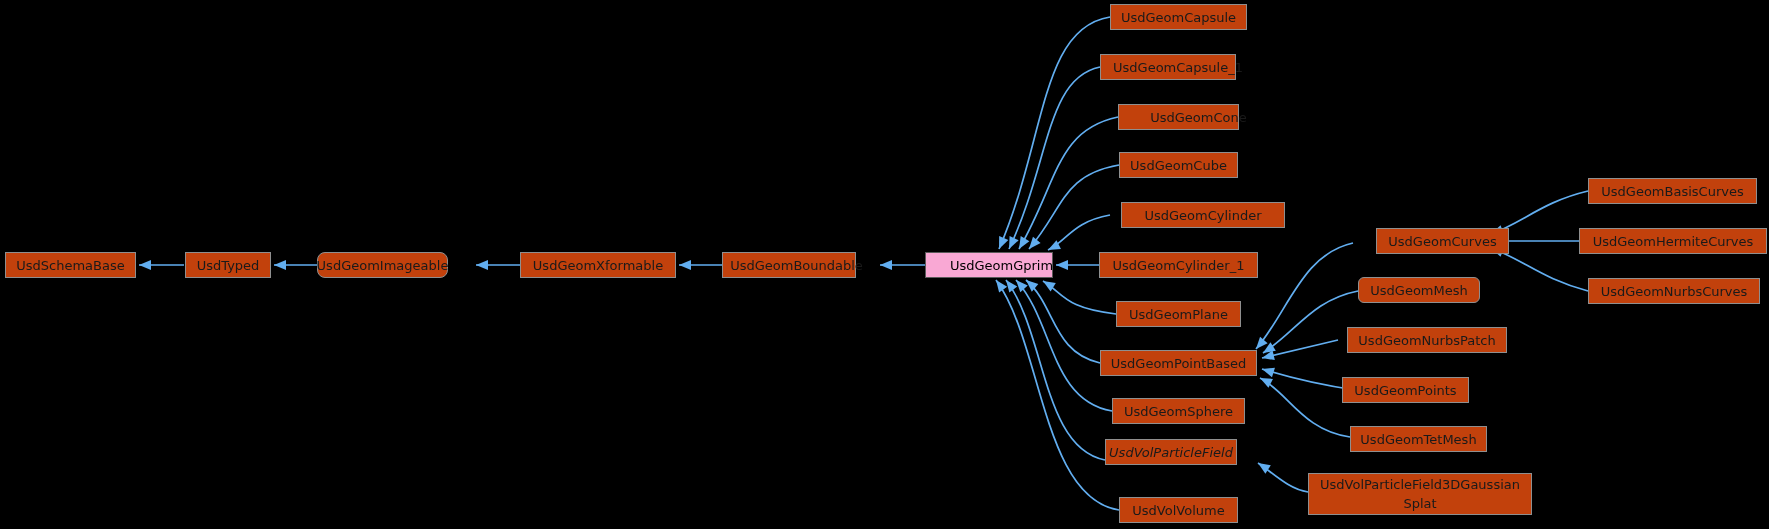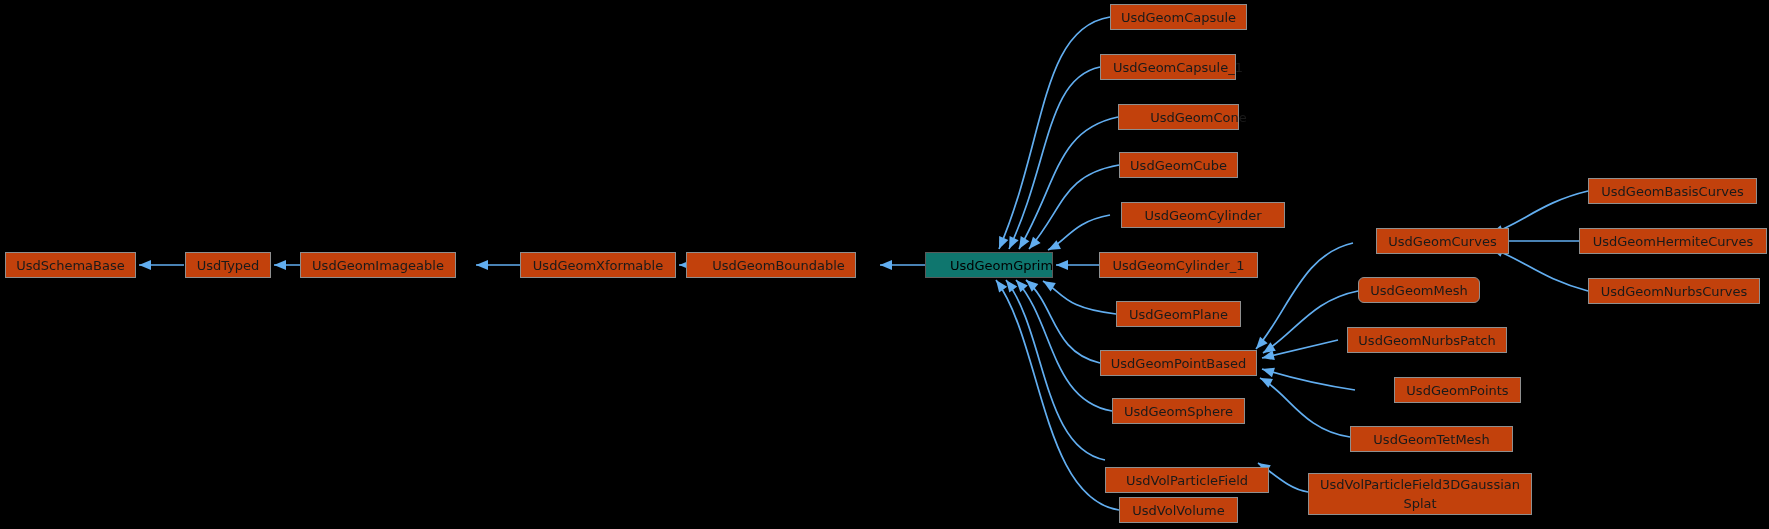--- a/index.html
+++ b/index.html
@@ -18,21 +18,21 @@
     box-sizing:border-box;
     background:#c2410c;
     border:1.5px solid #8f8f8f;
     color:#1a1a1a;
     font-size:13px;
     display:flex;align-items:center;justify-content:center;
     white-space:nowrap;
     cursor:pointer;
   }
   .node.highlight{
-    background:#0f766e;
+    background:#f9a8d4;
     border:1.5px solid #5a5a5a;
     color:#000;
     padding-left:25px;
   }
   .node.multiline{
     height:42px;
     flex-direction:column;
     line-height:19px;
     justify-content:center;
   }
@@ -75,42 +75,42 @@
 
     <path class="edge" d="M1588 191 C1542 202 1524 222 1491 234" marker-end="url(#arrow)"></path>
     <path class="edge" d="M1579 241 L1491 241" marker-end="url(#arrow)"></path>
     <path class="edge" d="M1588 291 C1542 279 1524 260 1491 248" marker-end="url(#arrow)"></path>
 
     <path class="edge" d="M1308 492 C1288 489 1272 472 1258 463" marker-end="url(#arrow)"></path>
   </svg>
 
   <div class="node" style="left:5px;top:252px;width:131px;">UsdSchemaBase</div>
   <div class="node" style="left:185px;top:252px;width:86px;">UsdTyped</div>
-  <div class="node" style="left:300px;top:252px;width:156px;">UsdGeomImageable</div>
+  <div class="node" style="left:317px;top:252px;width:131px;border-radius:8px;">UsdGeomImageable</div>
   <div class="node" style="left:520px;top:252px;width:156px;">UsdGeomXformable</div>
-  <div class="node" style="left:686px;top:252px;width:170px;padding-left:15px;">UsdGeomBoundable</div>
+  <div class="node" style="left:722px;top:252px;width:134px;padding-left:15px;">UsdGeomBoundable</div>
   <div class="node highlight" style="left:925px;top:252px;width:128px;">UsdGeomGprim</div>
 
   <div class="node" style="left:1110px;top:4px;width:137px;">UsdGeomCapsule</div>
   <div class="node" style="left:1100px;top:54px;width:136px;padding-left:20px;">UsdGeomCapsule_1</div>
   <div class="node" style="left:1118px;top:104px;width:121px;padding-left:40px;">UsdGeomCone</div>
   <div class="node" style="left:1119px;top:152px;width:119px;">UsdGeomCube</div>
   <div class="node" style="left:1110px;top:202px;width:164px;margin-left:11px;">UsdGeomCylinder</div>
   <div class="node" style="left:1099px;top:252px;width:159px;">UsdGeomCylinder_1</div>
   <div class="node" style="left:1116px;top:301px;width:125px;">UsdGeomPlane</div>
   <div class="node" style="left:1100px;top:350px;width:157px;">UsdGeomPointBased</div>
   <div class="node" style="left:1112px;top:398px;width:133px;">UsdGeomSphere</div>
-  <div class="node" style="left:1105px;top:467px;width:164px;">UsdVolParticleField</div>
+  <div class="node" style="left:1105px;top:439px;width:132px;font-style:italic;">UsdVolParticleField</div>
   <div class="node" style="left:1119px;top:497px;width:119px;">UsdVolVolume</div>
 
   <div class="node" style="left:1353px;top:228px;width:133px;margin-left:23px;">UsdGeomCurves</div>
   <div class="node" style="left:1358px;top:277px;width:122px;border-radius:6px;">UsdGeomMesh</div>
   <div class="node" style="left:1338px;top:327px;width:160px;margin-left:9px;">UsdGeomNurbsPatch</div>
-  <div class="node" style="left:1394px;top:377px;width:127px;">UsdGeomPoints</div>
-  <div class="node" style="left:1350px;top:426px;width:163px;">UsdGeomTetMesh</div>
+  <div class="node" style="left:1342px;top:377px;width:127px;">UsdGeomPoints</div>
+  <div class="node" style="left:1350px;top:426px;width:137px;">UsdGeomTetMesh</div>
 
   <div class="node" style="left:1588px;top:178px;width:169px;">UsdGeomBasisCurves</div>
   <div class="node" style="left:1579px;top:228px;width:188px;">UsdGeomHermiteCurves</div>
   <div class="node" style="left:1588px;top:278px;width:172px;">UsdGeomNurbsCurves</div>
 
   <div class="node multiline" style="left:1308px;top:473px;width:224px;">
     <span>UsdVolParticleField3DGaussian</span>
     <span>Splat</span>
   </div>
 

